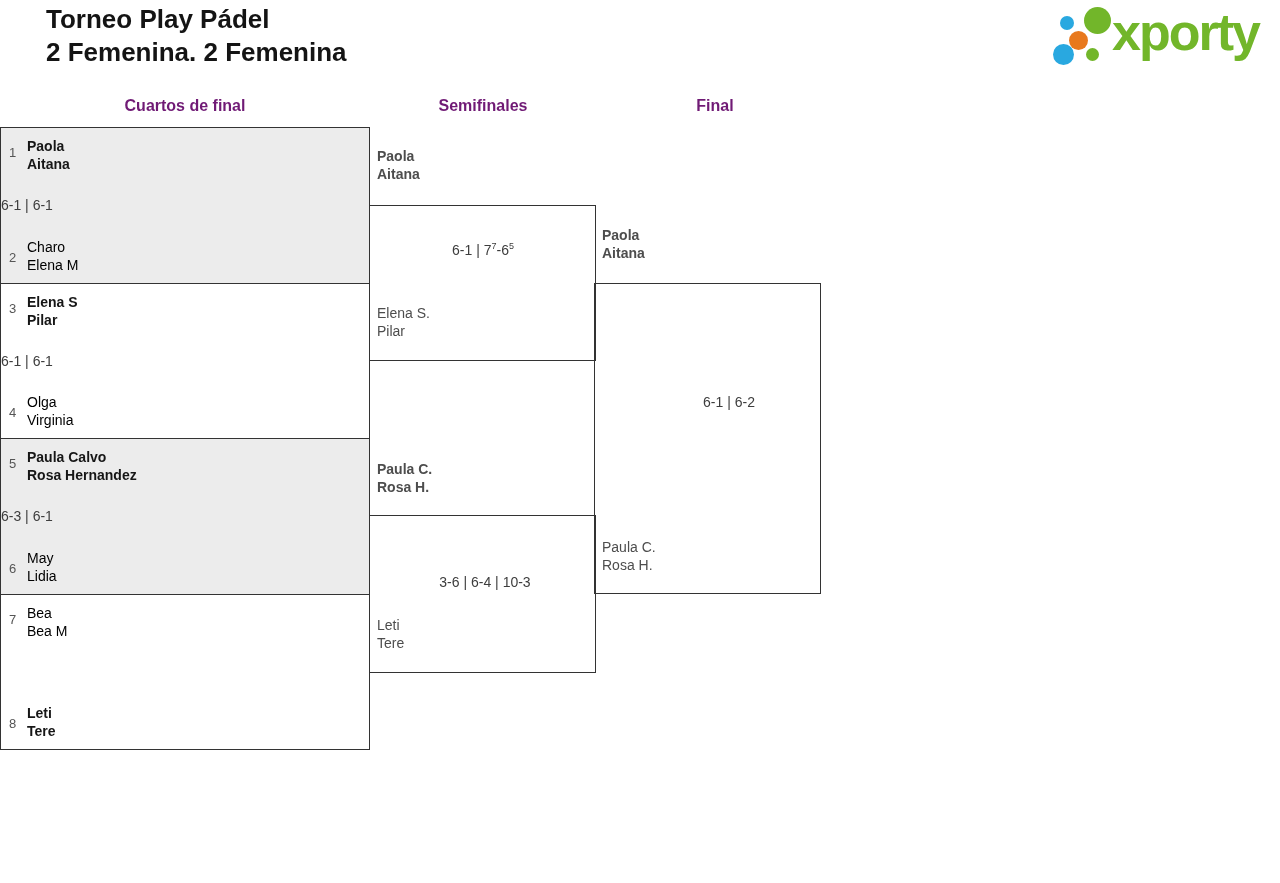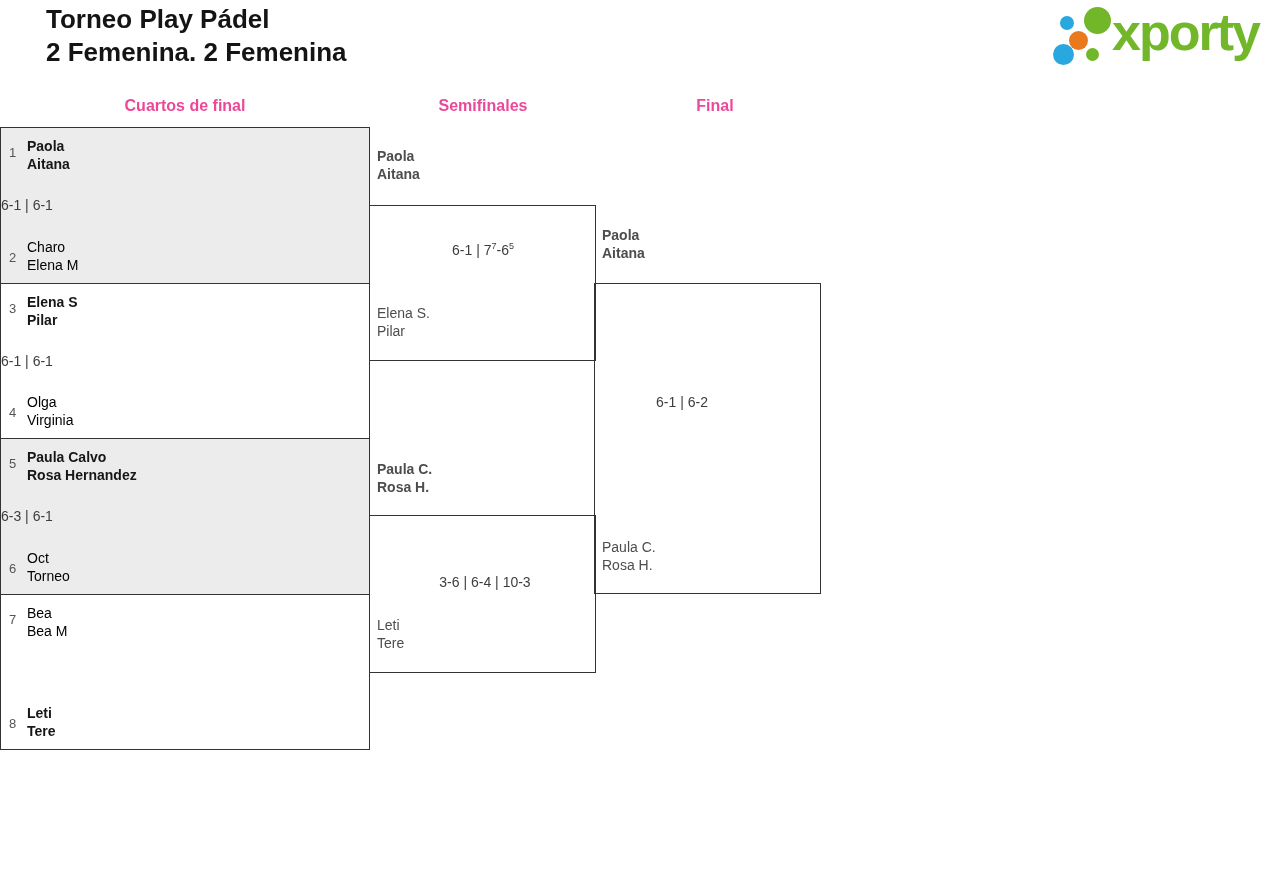--- a/index.html
+++ b/index.html
@@ -20,21 +20,21 @@
   .dot-orange    { left:19px; top:29px; width:19px; height:19px; background:#e8791d; }
   .dot-blue-lg   { left:3px;  top:42px; width:21px; height:21px; background:#29a8e0; }
   .dot-green-sm  { left:36px; top:46px; width:13px; height:13px; background:#72b62a; }
   .logo-text {
     position:absolute; left:62px; top:-3px; font-size:52px; font-weight:800;
     letter-spacing:-2px; color:#72b62a; line-height:66px;
   }
 
   
   .col-header { position:absolute; top:97px; height:20px; font-size:16px; font-weight:700;
-                color:#ec4899; text-align:center; }
+                color:#701a75; text-align:center; }
   .col-header.qf  { left:0;     width:370px; }
   .col-header.sf  { left:370px; width:226px; }
   .col-header.fin { left:602px; width:226px; }
 
   
   .qf-col { position:absolute; left:0; top:127px; width:370px; height:623px;
             border:1px solid #333; display:flex; flex-direction:column; background:#fff; }
   .match { position:relative; flex:1 1 0; }
   .match.divider { border-bottom:1px solid #333; }
   .match.alt { background:#ececec; }
@@ -60,21 +60,21 @@
   .score-float { position:absolute; width:226px; text-align:center; font-size:14px; color:#3d3d3d; }
   .score-float sup { font-size:9px; }
 
   .sf1-team-top    { left:377px; top:147px; }
   .sf1-score       { left:370px; top:241px; }
   .sf1-team-bottom { left:377px; top:304px; }
   .sf2-team-top    { left:377px; top:460px; }
   .sf2-score       { left:372px; top:550px;margin-top:24px; }
   .sf2-team-bottom { left:377px; top:616px; }
   .fin-team-top    { left:602px; top:226px; }
-  .fin-score       { left:569px; top:394px; }
+  .fin-score       { left:616px; top:394px; }
   .fin-team-bottom { left:602px; top:538px; }
 </style>
 </head>
 <body>
 
 <div class="canvas">
 
   <div class="page-header">
     <h1>Torneo Play Pádel</h1>
     <h2>2 Femenina. 2 Femenina</h2>
@@ -124,22 +124,22 @@
     </div>
 
     <div class="match alt divider">
       <span class="seed top">5</span>
       <div class="team top winner">
         <div>Paula Calvo</div>
         <div>Rosa Hernandez</div>
       </div>
       <div class="score">6-3 | 6-1</div>
       <div class="team bottom">
-        <div>Oct</div>
-        <div>Torneo</div>
+        <div>May</div>
+        <div>Lidia</div>
       </div>
       <span class="seed bottom">6</span>
     </div>
 
     <div class="match">
       <span class="seed top">7</span>
       <div class="team top">
         <div>Bea</div>
         <div>Bea M</div>
       </div>

